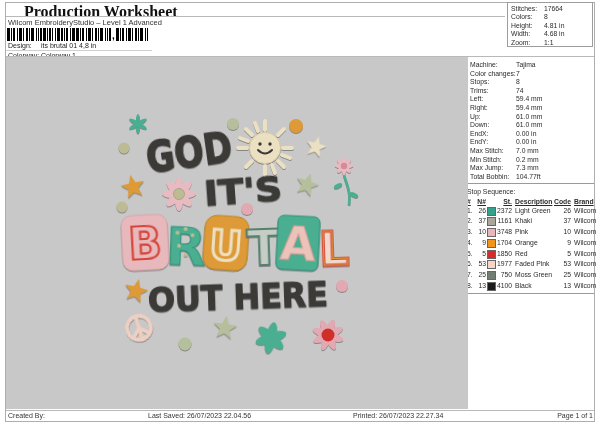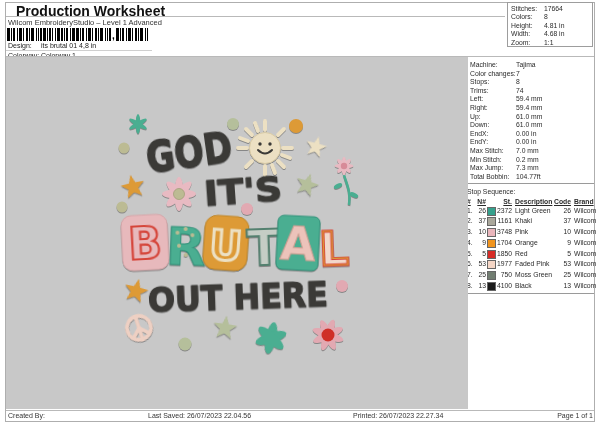--- a/index.html
+++ b/index.html
@@ -1,21 +1,21 @@
 <!DOCTYPE html>
 <html style="--bg: #c8c8c8; --charcoal: #3b3a37; --teal: #4aae91; --dteal: #54806f; --sage: #b5bf9b; --khaki: #bcbb93; --pinkdot: #e2a9b2; --daisy: #e8bac2; --fadedpink: #eed0c3; --orange: #dd9a36; --red: #d5453a; --cream: #ece0c3; --blockpink: #e7b9bc; --satinpink: #ecc3ba;"><head>
 <meta charset="utf-8">
 <style>
   html,body{margin:0;padding:0;background:#fff;}
   #root{position:relative;width:600px;height:424px;background:#fff;
         font-family:"Liberation Sans","DejaVu Sans",sans-serif;color:#2b2b2b;overflow:hidden;}
   .abs{position:absolute;}
   #page-border{left:5px;top:2px;width:588px;height:418px;border:1px solid #aeaeae;}
   .hline{height:1px;background:#b9b9b9;}
-  #title{left:16px;top:3px;font-size:14px;font-weight:bold;color:#111;}
+  #title{left:24px;top:3px;font-size:16px;font-weight:bold;color:#111;font-family:Liberation Serif, serif;}
   #subtitle{left:8px;top:18px;font-size:7.5px;color:#333;}
   #barcode{left:7px;top:28px;height:13px;display:flex;align-items:stretch;}
   #barcode .bars{height:13px;}
   #barcode .comma{font-size:10px;font-weight:bold;line-height:16px;padding:0 1px;color:#000;}
   .kvline{font-size:7px;color:#222;}
   .kvline .lab{display:inline-block;width:31px;}
   
   #summary{left:507px;top:2px;width:86px;height:45px;border:1px solid #9d9d9d;padding:2px 0 0 3px;box-sizing:border-box;}
   #summary .row{position:relative;height:8.4px;font-size:6.8px;line-height:8.4px;}
   #summary .val{position:absolute;left:33px;top:0;}

